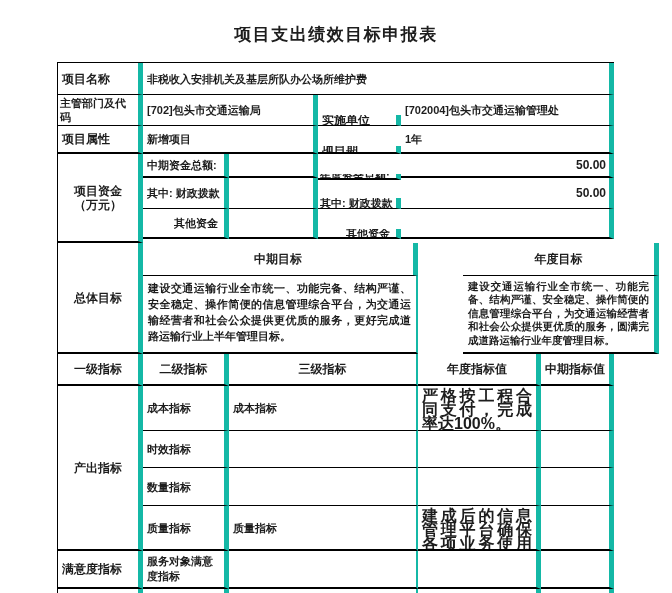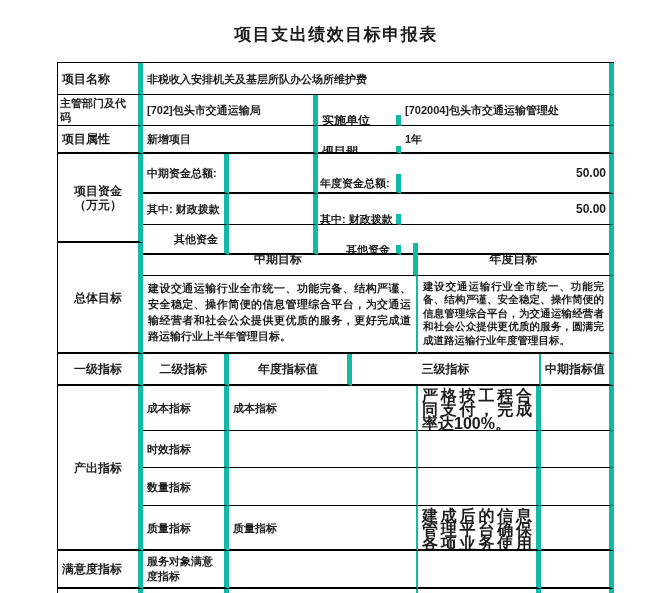--- a/index.html
+++ b/index.html
@@ -45,21 +45,21 @@
   .vcol{display:flex;flex-direction:column;}
   
   .wA{width:85px;flex:0 0 85px;}
   .wB{width:86px;flex:0 0 86px;}
   .wC{width:89px;flex:0 0 89px;}
   .wD{width:83px;flex:0 0 83px;margin-top:20px;}
   .wE{width:213px;flex:0 0 213px;}
   .wBC{width:175px;flex:0 0 175px;}
   .wRest{width:471px;flex:0 0 471px;}
   .wGM{width:275px;flex:0 0 275px;}
-  .wGY{width:196px;flex:0 0 196px;}
+  .wGY{width:196px;flex:0 0 196px;margin-left:45px;}
   .wI3{width:189px;flex:0 0 189px;}
   .wI4{width:123px;flex:0 0 123px;}
   .wI5{width:73px;flex:0 0 73px;}
 </style>
 </head>
 <body>
 
 <div class="page">
 
   <div class="title">项目支出绩效目标申报表</div>
@@ -86,21 +86,21 @@
     </div>
 
     <div class="row" style="height:89px">
       <div class="cell wA c-center bb2">
         <div>
           <div>项目资金</div>
           <div>（万元）</div>
         </div>
       </div>
       <div class="vcol" style="flex:1 1 auto;">
-        <div class="row" style="height:40px">
+        <div class="row" style="height:24px">
           <div class="cell wB bb2 small">中期资金总额:</div>
           <div class="cell wC bb2"></div>
           <div class="cell wD bb2 small" style="padding:2px 2px;">年度资金总额:</div>
           <div class="cell wE bb2 c-num">50.00</div>
         </div>
         <div class="row" style="height:31px">
           <div class="cell wB small">其中: 财政拨款</div>
           <div class="cell wC"></div>
           <div class="cell wD small" style="padding:2px 2px;">其中: 财政拨款</div>
           <div class="cell wE c-num">50.00</div>
@@ -124,22 +124,22 @@
         <div class="row" style="height:81px">
           <div class="cell wGM bb2 br2 para para-mid">建设交通运输行业全市统一、功能完备、结构严谨、安全稳定、操作简便的信息管理综合平台，为交通运输经营者和社会公众提供更优质的服务，更好完成道路运输行业上半年管理目标。</div>
           <div class="cell wGY bb2 para para-annual">建设交通运输行业全市统一、功能完备、结构严谨、安全稳定、操作简便的信息管理综合平台，为交通运输经营者和社会公众提供更优质的服务，圆满完成道路运输行业年度管理目标。</div>
         </div>
       </div>
     </div>
 
     <div class="row" style="height:32px">
       <div class="cell wA c-center bb2">一级指标</div>
       <div class="cell wB c-center bb2">二级指标</div>
+      <div class="cell wI3 c-center bb2 br2">三级指标</div>
       <div class="cell wI4 c-center bb2">年度指标值</div>
-      <div class="cell wI3 c-center bb2 br2">三级指标</div>
       <div class="cell wI5 c-center bb2">中期指标值</div>
     </div>
 
     <div class="row" style="height:165px">
       <div class="cell wA c-center bb2">产出指标</div>
       <div class="vcol" style="flex:1 1 auto;">
         <div class="row" style="height:45px">
           <div class="cell wB small">成本指标</div>
           <div class="cell wI3 br2 small">成本指标</div>
           <div class="cell wI4 ind-val">严格按工程合同支付，完成率达100%。</div>

